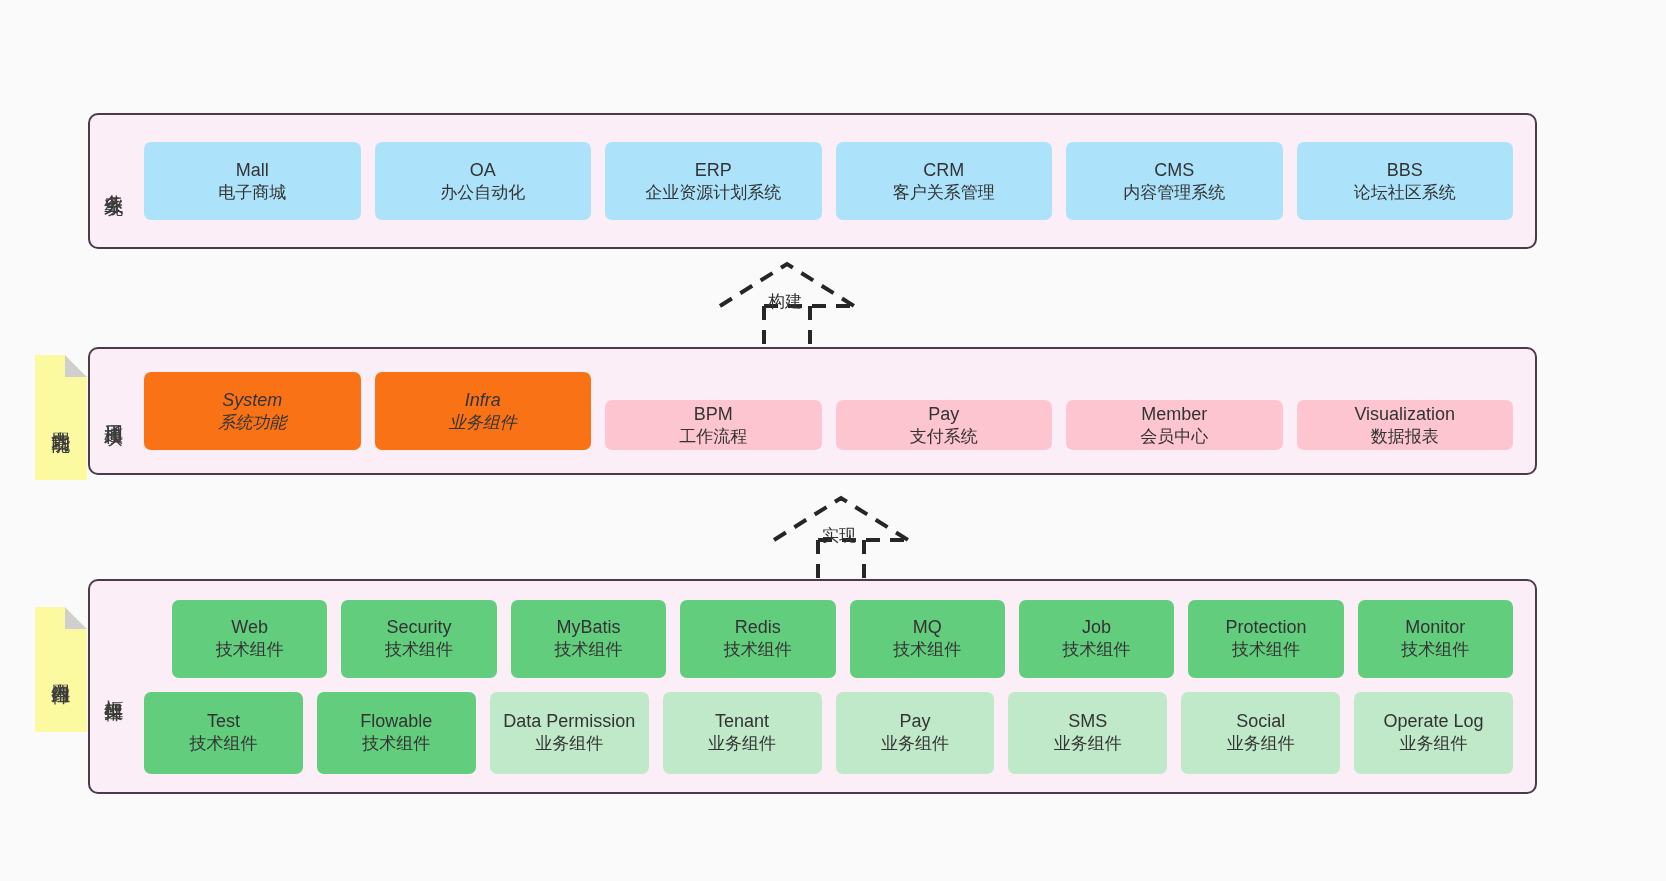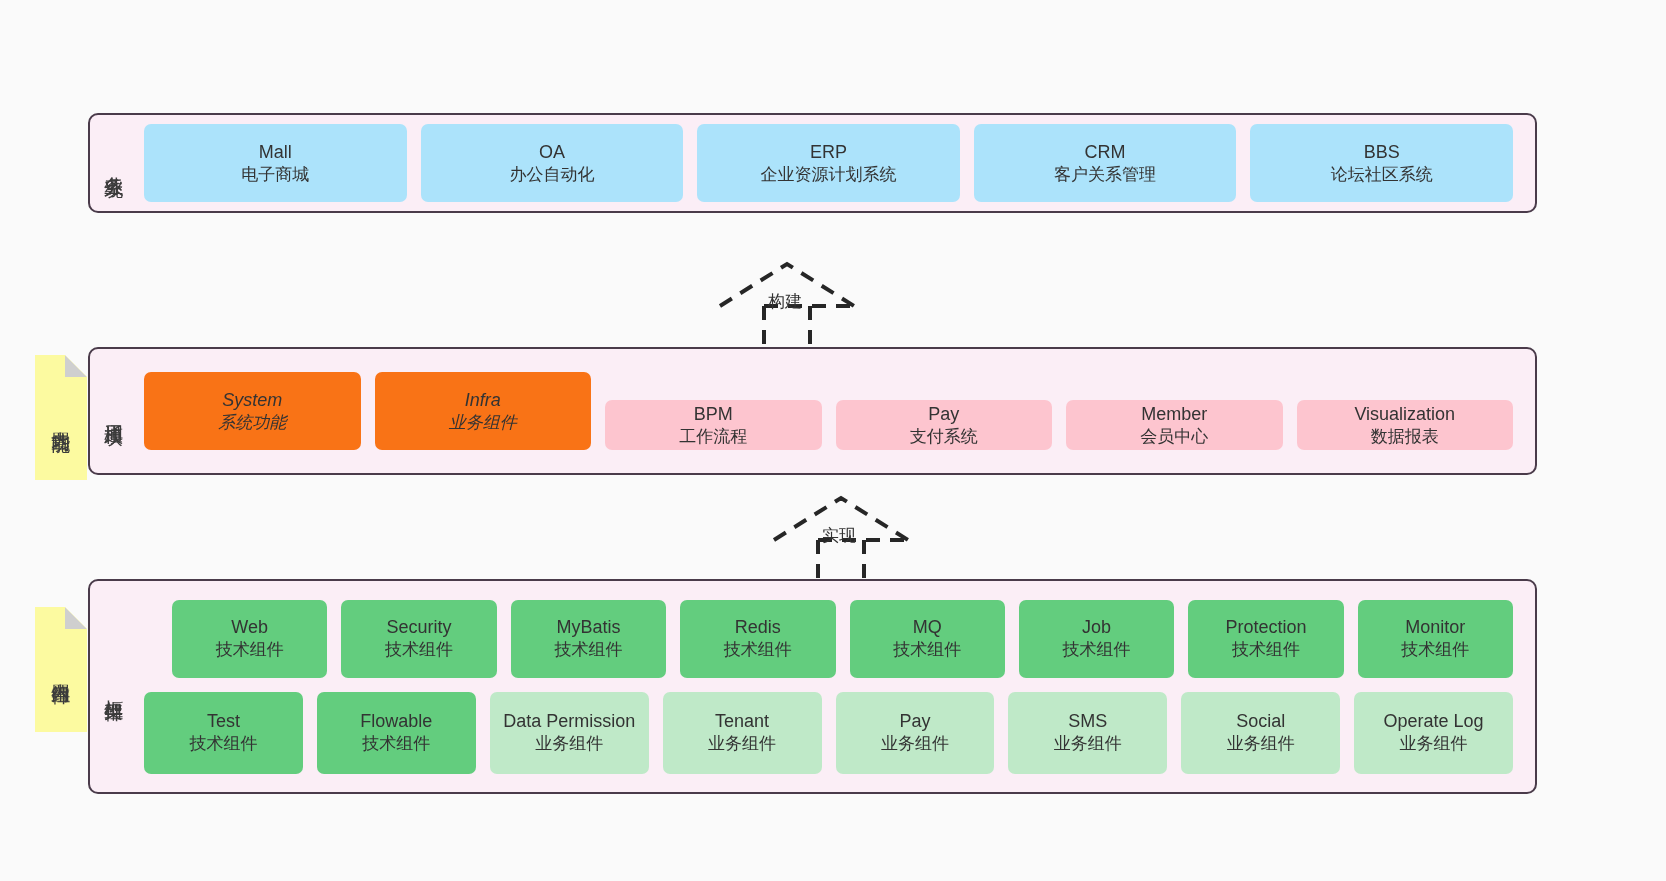--- a/index.html
+++ b/index.html
@@ -117,39 +117,43 @@
     background: transparent;
     white-space: nowrap;
     user-select: none;
   }
 </style>
 </head>
 <body>
 
 <div id="stage">
 
-  <div class="layer" style="left:88px; top:113px; width:1449px; height:100px;">
+  <div class="layer" style="left:88px; top:113px; width:1449px; height:136px;">
     <div class="layer-title">业务系统</div>
     <div class="layer-body">
       <div class="row" style="height:78px;">
         <div class="cell c-blue">
           <span class="en">Mall</span>
           <span class="cn">电子商城</span>
         </div>
         <div class="cell c-blue">
           <span class="en">OA</span>
           <span class="cn">办公自动化</span>
         </div>
         <div class="cell c-blue">
           <span class="en">ERP</span>
           <span class="cn">企业资源计划系统</span>
         </div>
         <div class="cell c-blue">
           <span class="en">CRM</span>
           <span class="cn">客户关系管理</span>
+        </div>
+        <div class="cell c-blue">
+          <span class="en">CMS</span>
+          <span class="cn">内容管理系统</span>
         </div>
         <div class="cell c-blue">
           <span class="en">BBS</span>
           <span class="cn">论坛社区系统</span>
         </div>
       </div>
     </div>
   </div>
 
   <div class="arrow" style="left:716px; top:258px; width:142px; height:86px;text-align:center;">

